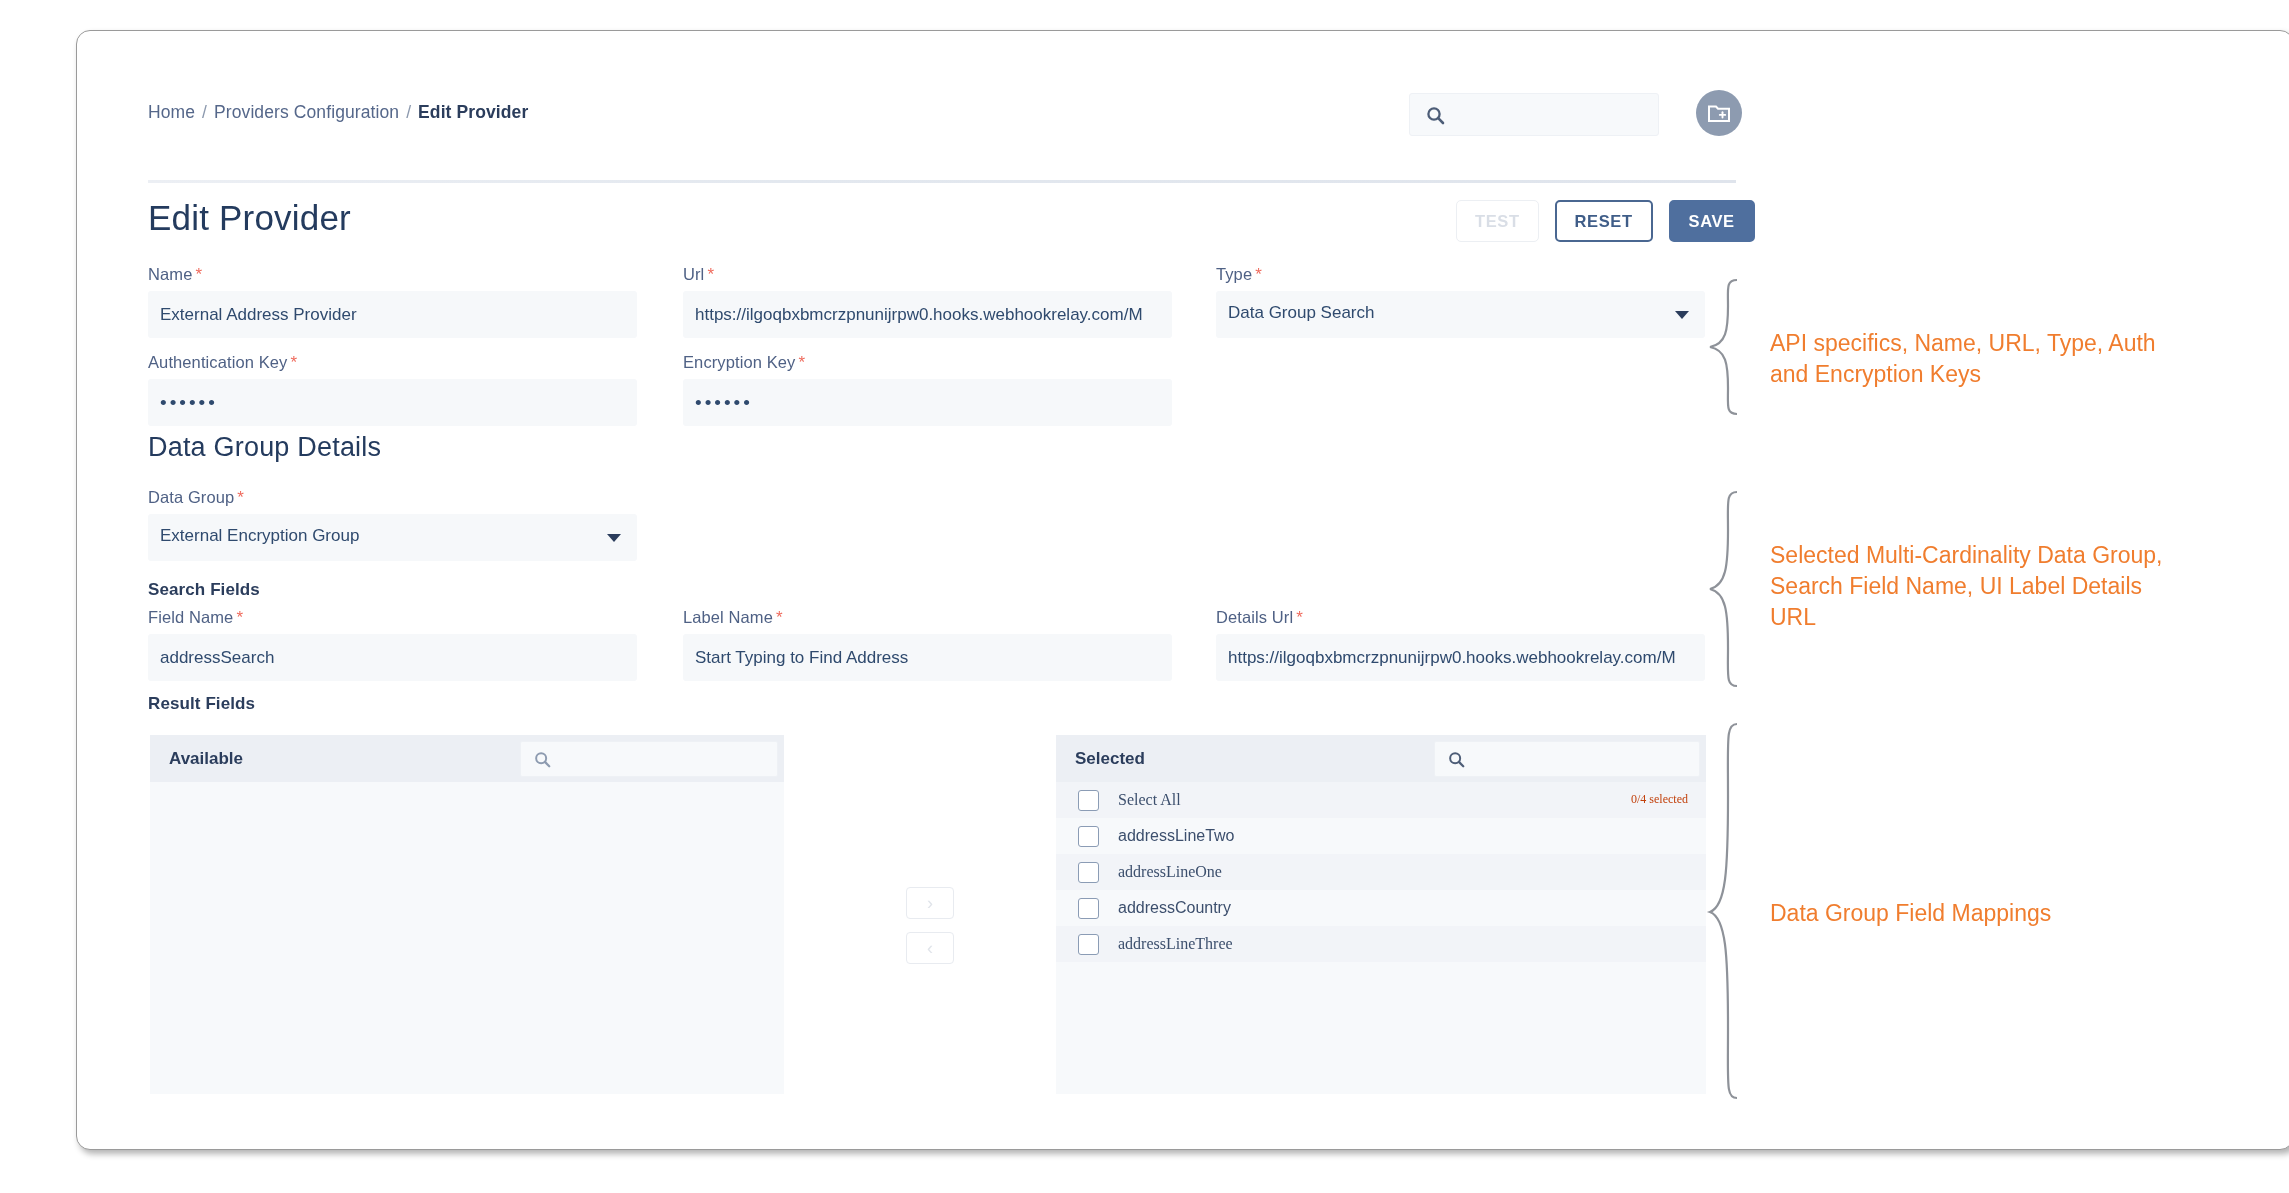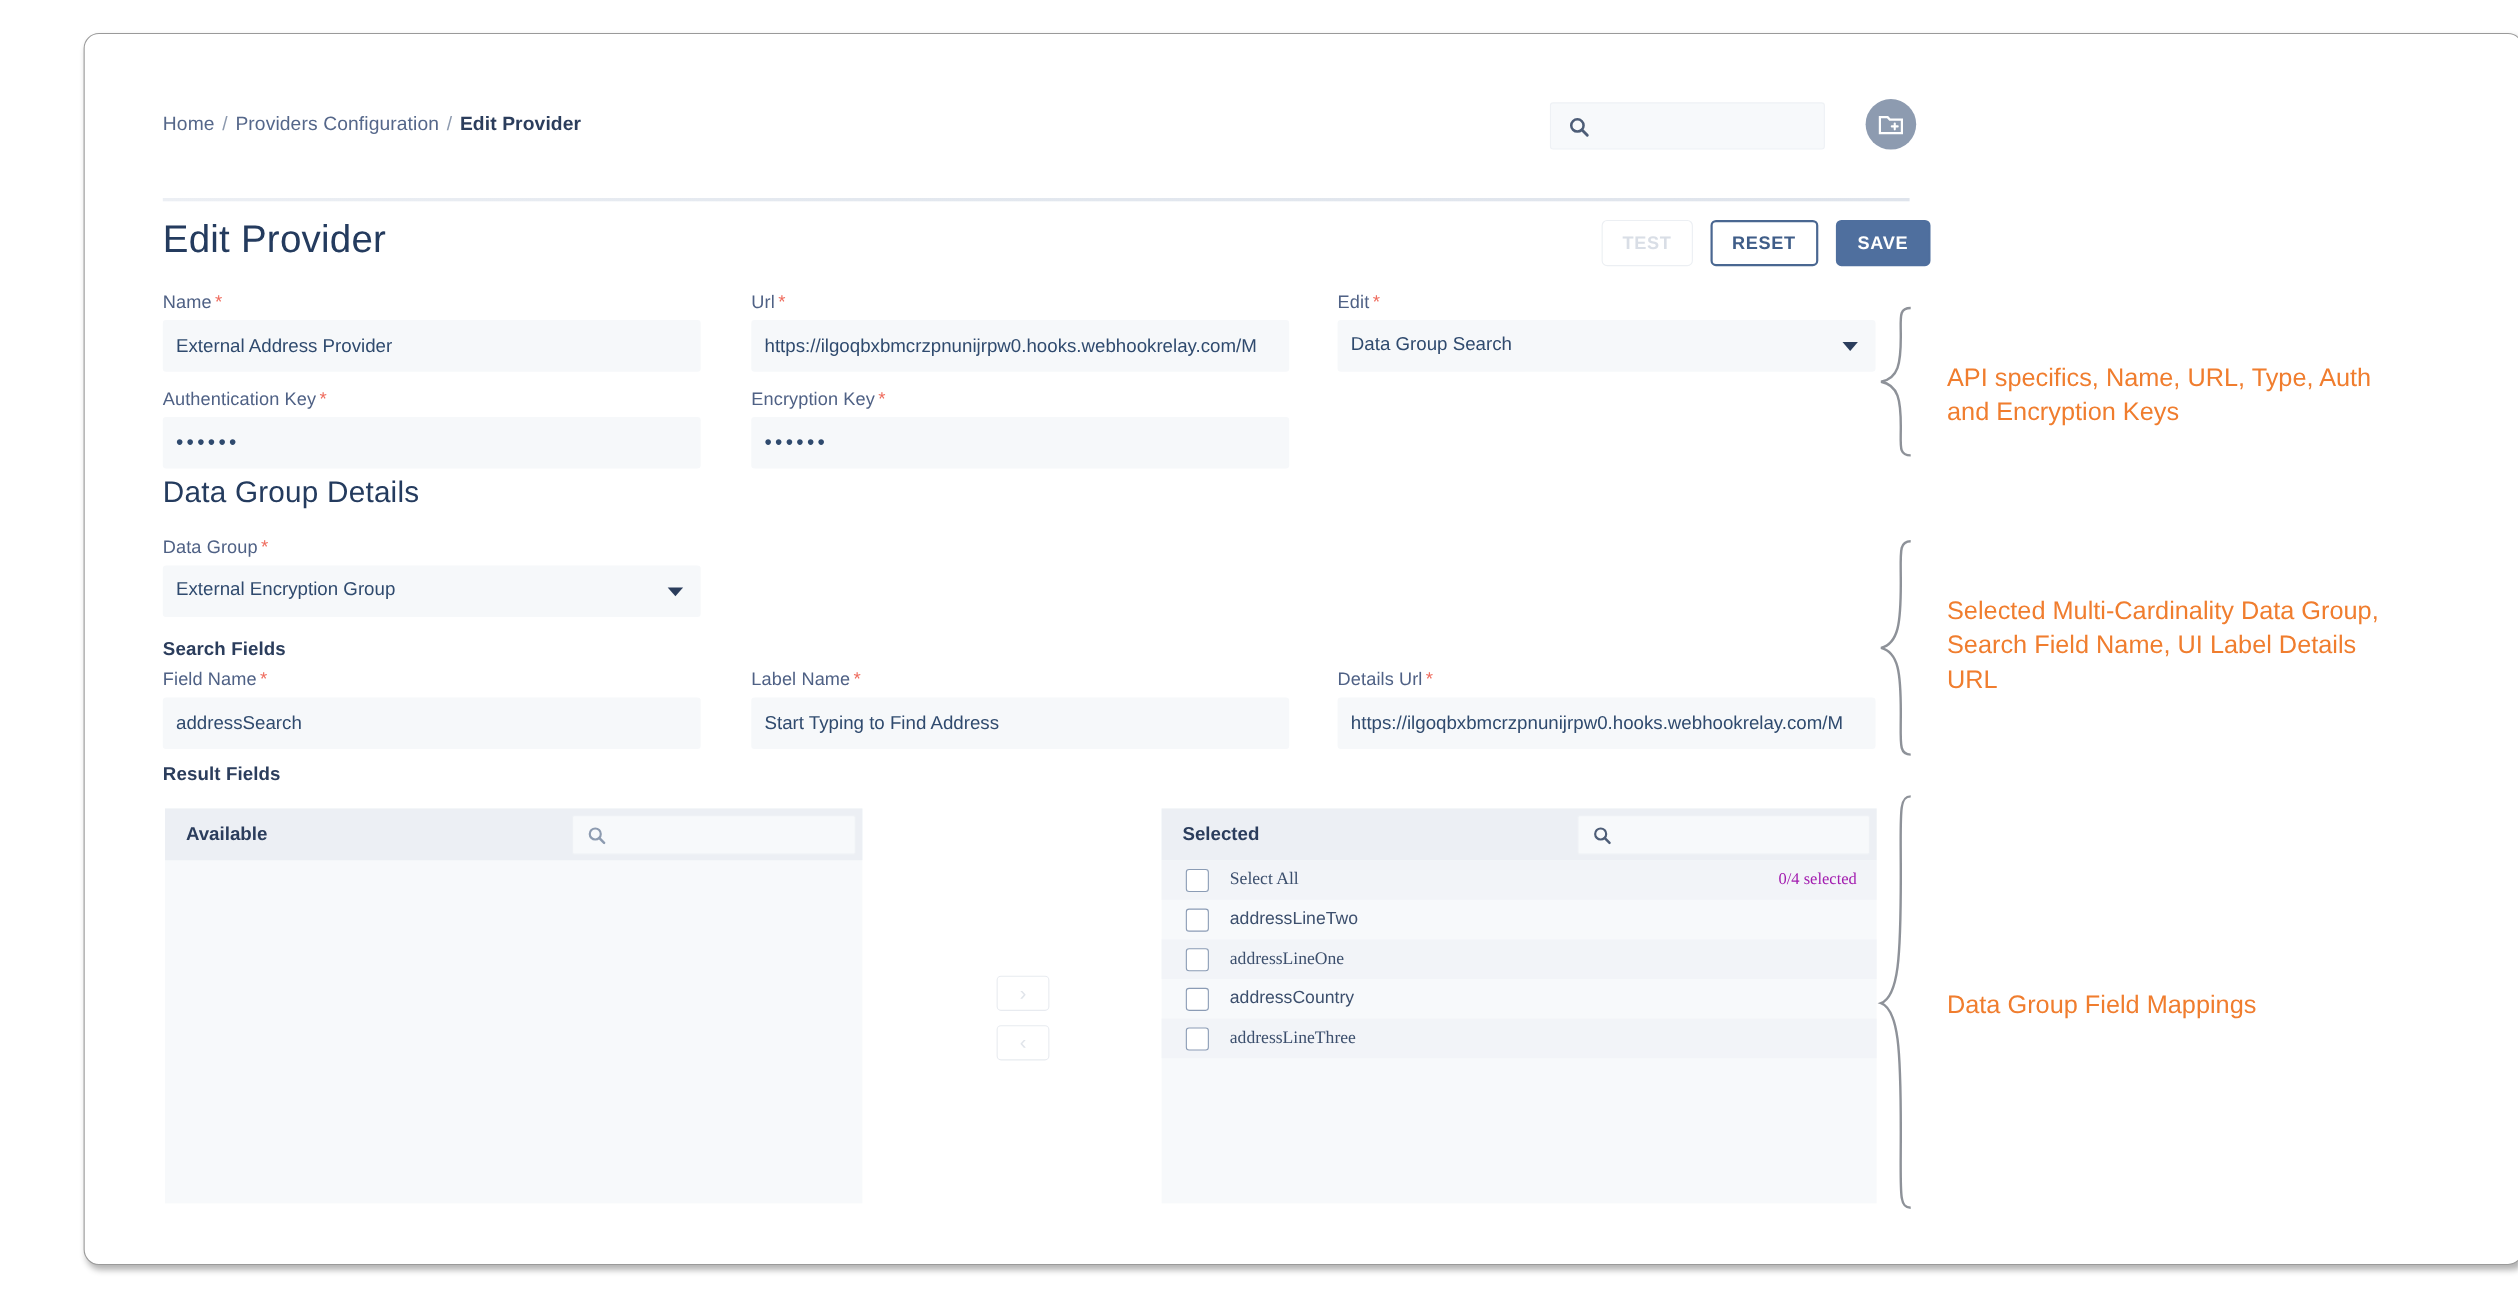--- a/index.html
+++ b/index.html
@@ -134,21 +134,21 @@
   }
   .pick-row.alt { background:#f2f4f8;font-family:Liberation Serif, serif; }
   .cbox {
     position:absolute; left:22px; top:8px; width:21px; height:21px;
     border:1.6px solid #8b9cb5; border-radius:3px; background:#fff; cursor:pointer;
   }
   .pick-row .rlabel {
     position:absolute; left:62px; top:9px; font-size:16px; color:#3c4f6d;
   }
   .pick-row .count {
-    position:absolute; right:18px; top:10px; font-size:15px; color:#a21caf;
+    position:absolute; right:18px; top:10px; font-size:12px; color:#c2410c;
   }
 
   .xfer { position:absolute; left:862px; top:887px; }
   .xfer-btn {
     width:48px; height:32px; border:1.6px solid #e8ebf0; border-radius:4px;
     background:#fff; display:flex; align-items:center; justify-content:center;
     margin-bottom:13px; cursor:pointer; color:#e0e4ea; font-size:18px;
   }
 
   
@@ -208,21 +208,21 @@
     <span class="flabel"><span>Name</span><span class="req">*</span></span>
     <input class="finput" value="External Address Provider" style="">
   </div>
 
   <div class="field" style="left:639px; top:265px; width:489px;">
     <span class="flabel"><span>Url</span><span class="req">*</span></span>
     <input class="finput" value="https://ilgoqbxbmcrzpnunijrpw0.hooks.webhookrelay.com/M" style="">
   </div>
 
   <div class="field" style="left:1172px; top:265px; width:489px;">
-    <span class="flabel"><span>Edit</span><span class="req">*</span></span>
+    <span class="flabel"><span>Type</span><span class="req">*</span></span>
     <div class="fselect">
       <span class="val">Data Group Search</span>
       <span class="caret"></span>
     </div>
   </div>
 
   <div class="field" style="left:104px; top:353px; width:489px;">
     <span class="flabel"><span>Authentication Key</span><span class="req">*</span></span>
     <input class="finput pwd" value="••••••" style="">
   </div>

